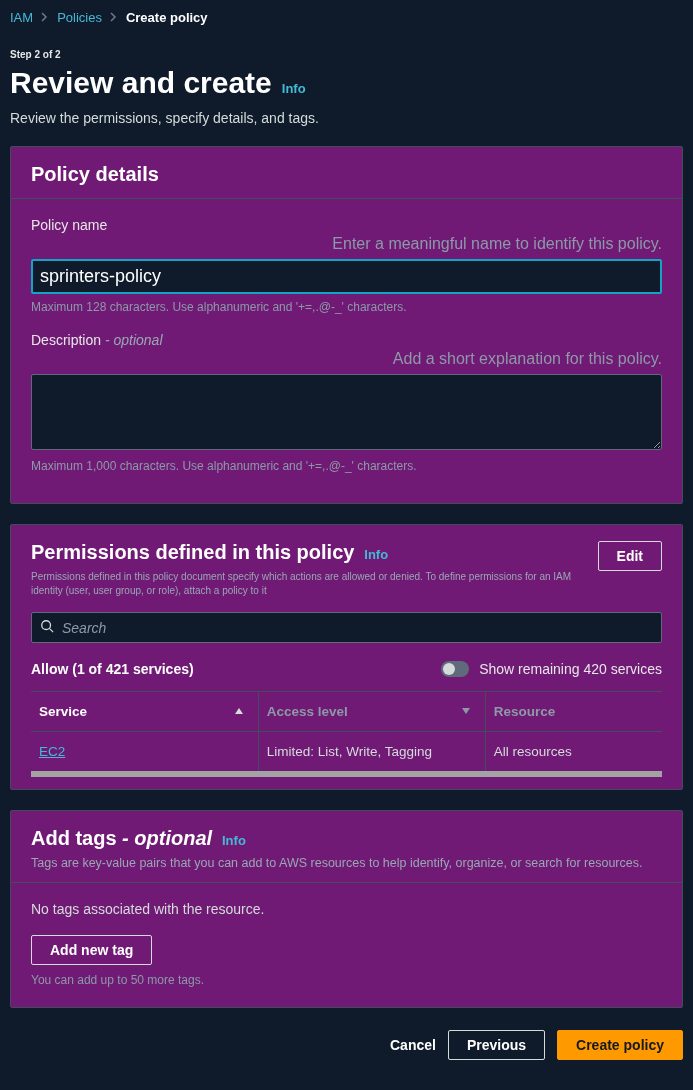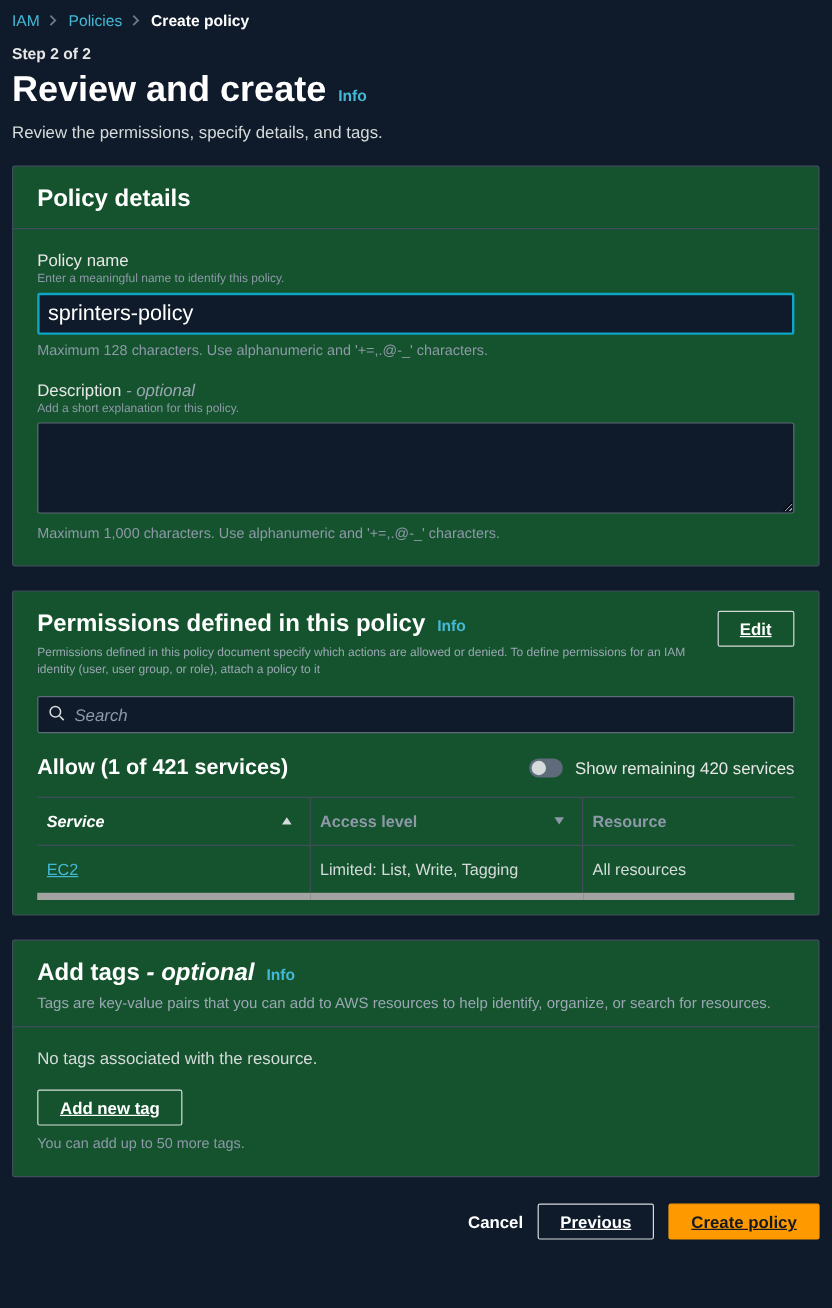--- a/index.html
+++ b/index.html
@@ -12,74 +12,73 @@
     min-height: 1090px;
     padding: 8px 10px 16px 10px;
   }
   a { color: #44b9d6; text-decoration: none; }
 
   
   .breadcrumbs { display: flex; align-items: center; gap: 8px; font-size: 13px; padding: 2px 0 8px 0; }
   .bc-sep { color: #6b7b8b; }
   .bc-current { color: #ffffff; font-weight: 600; }
 
-  .step-label { font-size: 13px; font-weight: 700; color: #e7e7e7; margin-top: 4px; }
+  .step-label { font-size: 10px; font-weight: 700; color: #e7e7e7; margin-top: 16px; }
   .page-title-row { display: flex; align-items: baseline; gap: 10px; margin-top: 6px; }
   h1.page-title { font-size: 30px; font-weight: 700; color: #ffffff; }
   .info-link { color: #44b9d6; font-size: 13px; font-weight: 600; }
   .page-sub { font-size: 14px; color: #d5dbdb; margin-top: 10px; }
 
   .panel {
-    background: #14532d;
+    background: #701a75;
     border: 1px solid #414d5c;
     margin-top: 20px;
     border-radius: 2px;
   }
   .panel-header {
     padding: 16px 20px 12px 20px;
     border-bottom: 1px solid #414d5c;
   }
   .panel-header h2 { color: #ffffff; font-size: 20px; font-weight: 700; display: inline-block; }
   .panel-header .info-link { margin-left: 6px; }
   .panel-body { padding: 18px 20px 20px 20px; }
 
   .field-label { font-size: 14px; color: #e7e7e7; font-weight: 400; margin-bottom: 2px; }
   .field-label .optional { font-style: italic; color: #9aa7b3; }
-  .field-hint { font-size: 10px; color: #8d99a8; margin-bottom: 6px; }
+  .field-hint { font-size: 16px; color: #8d99a8; margin-bottom: 6px; text-align: right; }
   .field-constraint { font-size: 12px; color: #8d99a8; margin-top: 6px; }
 
   input[type=text].txt, textarea.ta {
     width: 100%;
     background: #0f1b2a;
     color: #ffffff;
     border: 1px solid #5f6b7a;
     padding: 6px 8px;
     font-size: 18px;
     font-family: inherit;
     border-radius: 2px;
   }
   input[type=text].txt.focused { border: 2px solid #0ea5c6; padding: 5px 7px; }
   textarea.ta { height: 76px; resize: both; }
 
   .field-block { margin-bottom: 18px; }
-  .field-block:last-child { margin-bottom: 0; }
+  .field-block:last-child { margin-bottom: 10px; }
 
   
   .perm-head-row { display: flex; justify-content: flex-start; align-items: flex-start; }
   .perm-desc { font-size: 10px; color: #9aa7b3; margin-top: 6px; line-height: 1.4; max-width: 640px;}
   .btn {
     background: transparent;
     border: 1px solid #d5dbdb;
     color: #ffffff;
     padding: 6px 18px;
     font-size: 14px;
     font-weight: 700;
     cursor: pointer;
     border-radius: 2px;
-    text-decoration: underline;
   }
   .btn-primary {
     background: #ff9900;
     border: 1px solid #ff9900;
     color: #16191f;
   }
   .btn-link {
     background: transparent; border: none; color: #ffffff; font-weight: 700; cursor: pointer; font-size: 14px;
   }
 
@@ -93,38 +92,38 @@
   .search-wrap input {
     flex: 1; background: transparent; border: none; color: #ffffff; font-size: 14px; font-style: italic;
     outline: none;
   }
   .search-wrap input::placeholder { color: #8d99a8; font-style: italic; }
   .search-icon svg { width: 14px; height: 14px; stroke: #d5dbdb; fill: none; }
 
   .allow-row {
     display: flex; justify-content: space-between; align-items: center; margin-top: 18px;
   }
-  .allow-label { font-weight: 700; color: #ffffff; font-size: 18px; }
+  .allow-label { font-weight: 700; color: #ffffff; font-size: 14px; }
   .toggle-wrap { display: flex; align-items: center; gap: 10px; font-size: 14px; color: #e7e7e7; justify-content: space-between; }
   .toggle {
     width: 28px; height: 16px; background: #5f6b7a; border-radius: 8px; position: relative; cursor: pointer;
   }
   .toggle .knob {
     width: 12px; height: 12px; background: #d5dbdb; border-radius: 50%; position: absolute; top: 2px; left: 2px;
   }
 
   table.perm-table { width: 100%; border-collapse: collapse; margin-top: 14px; }
   table.perm-table th, table.perm-table td {
     text-align: left; padding: 12px 8px; font-size: 13.5px;
   }
   table.perm-table thead th {
     color: #8d99a8; font-weight: 600; border-top: 1px solid #414d5c; border-bottom: 1px solid #414d5c;
     position: relative;
   }
-  table.perm-table thead th.active { color: #ffffff; font-weight: 700; font-style: italic; }
+  table.perm-table thead th.active { color: #ffffff; font-weight: 700; }
   .th-sep { border-left: 1px solid #414d5c; padding-left: 16px; }
   .sort-icon { float: right; margin-right: 6px; }
   .sort-icon svg { width: 10px; height: 10px; fill: #d5dbdb; }
   .sort-icon.dim svg { fill: #8d99a8; }
   table.perm-table tbody td { border-bottom: 6px solid #a3a3a3; color: #d5dbdb; }
   table.perm-table tbody td a { color: #44b9d6; text-decoration: underline; }
 
   
   .tags-desc { font-size: 12.5px; color: #9aa7b3; margin-top: 6px; }
   .no-tags { color: #d5dbdb; margin-bottom: 18px; }

